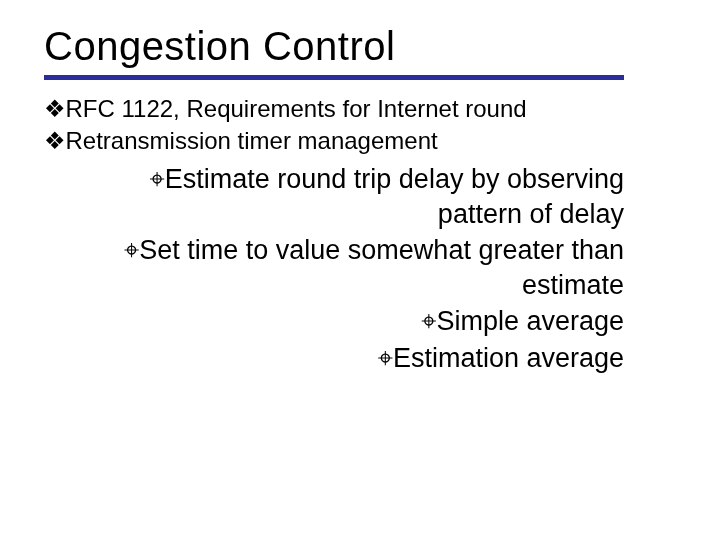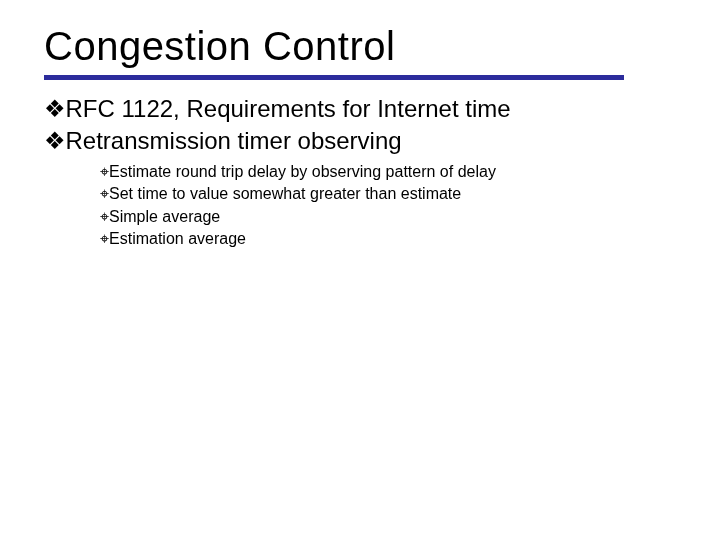--- a/index.html
+++ b/index.html
@@ -37,26 +37,27 @@
     margin-bottom: 2px;
     padding-left: 26px;
     text-indent: -26px;
   }
   .l2 {
     list-style: none;
     padding-left: 30px;
     margin-top: 6px;
   }
   .l2 > li {
-    font-size: 16px;
+    font-size: 27px;
     color: #000000;
     line-height: 1.28;
     margin-bottom: 2px;
     padding-left: 24px;
     text-indent: -24px;
+    text-align: right;
   }
   .bullet-z {
     font-family: "Segoe UI Symbol", "Arial Unicode MS", sans-serif;
     color: #000000;
     display: inline;
   }
   .bullet-y {
     font-family: "Segoe UI Symbol", "Arial Unicode MS", sans-serif;
     color: #000000;
     display: inline;
@@ -64,24 +65,24 @@
 </style>
 </head>
 <body>
 
 <div class="slide">
   <h1 class="title">Congestion Control</h1>
   <div class="title-rule"></div>
 
   <ul class="l1">
     <li>
-      <span class="bullet-z">❖</span><span>RFC 1122, Requirements for Internet time</span>
+      <span class="bullet-z">❖</span><span>RFC 1122, Requirements for Internet round</span>
     </li>
     <li>
-      <span class="bullet-z">❖</span><span>Retransmission timer observing</span>
+      <span class="bullet-z">❖</span><span>Retransmission timer management</span>
       <ul class="l2">
         <li>
           <span class="bullet-y">⌖</span><span>Estimate round trip delay by observing pattern of delay</span>
         </li>
         <li>
           <span class="bullet-y">⌖</span><span>Set time to value somewhat greater than estimate</span>
         </li>
         <li>
           <span class="bullet-y">⌖</span><span>Simple average</span>
         </li>

